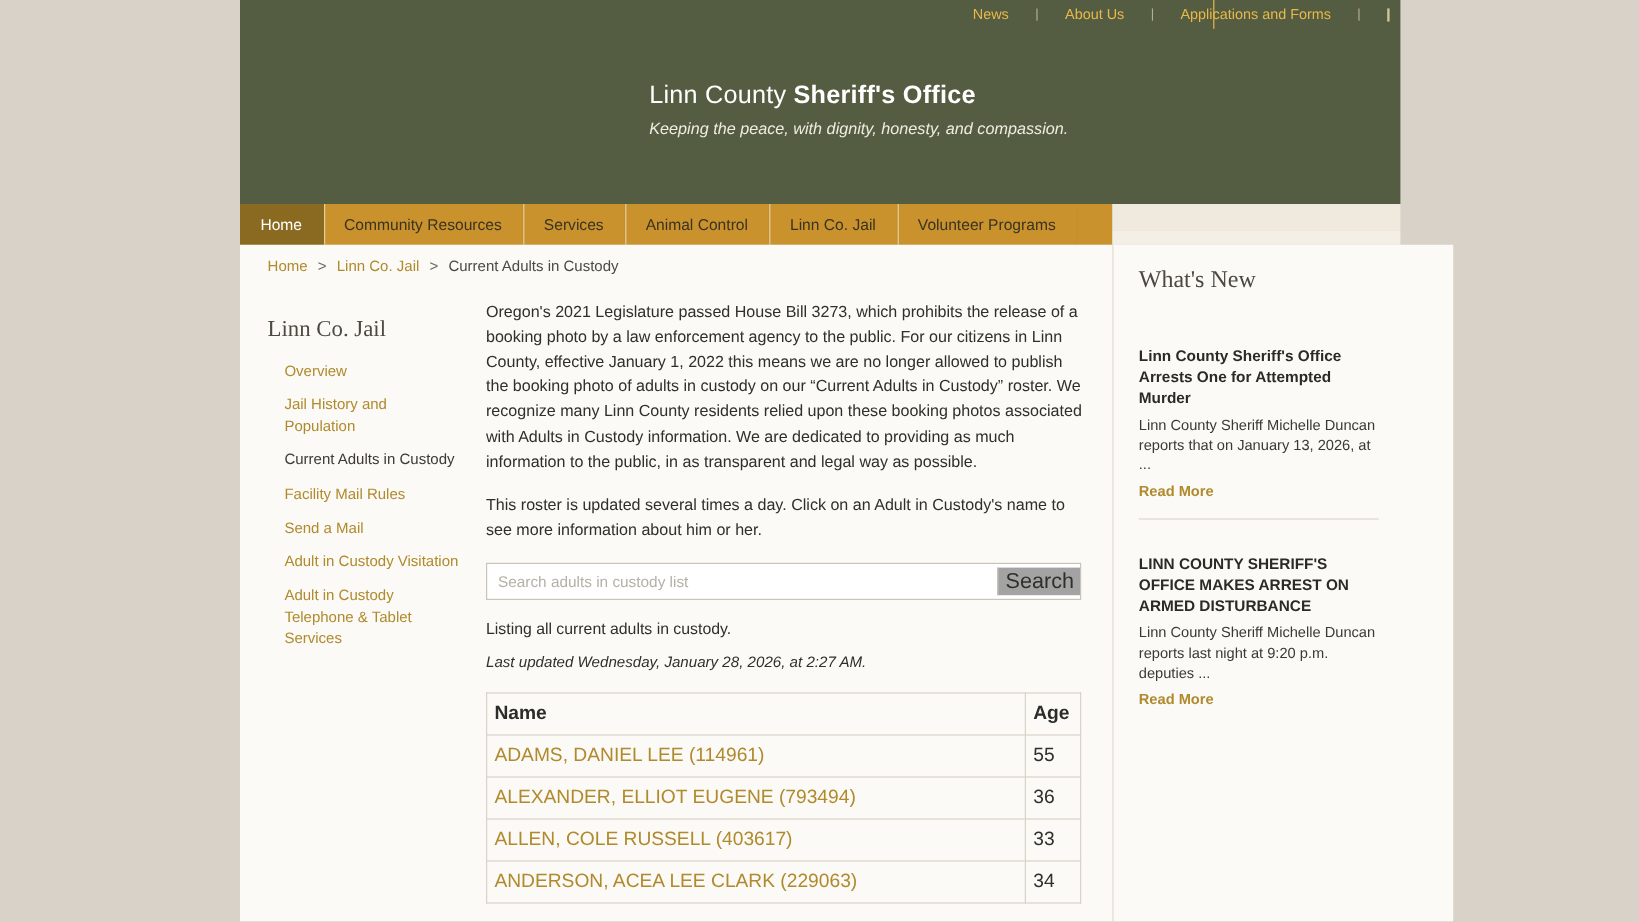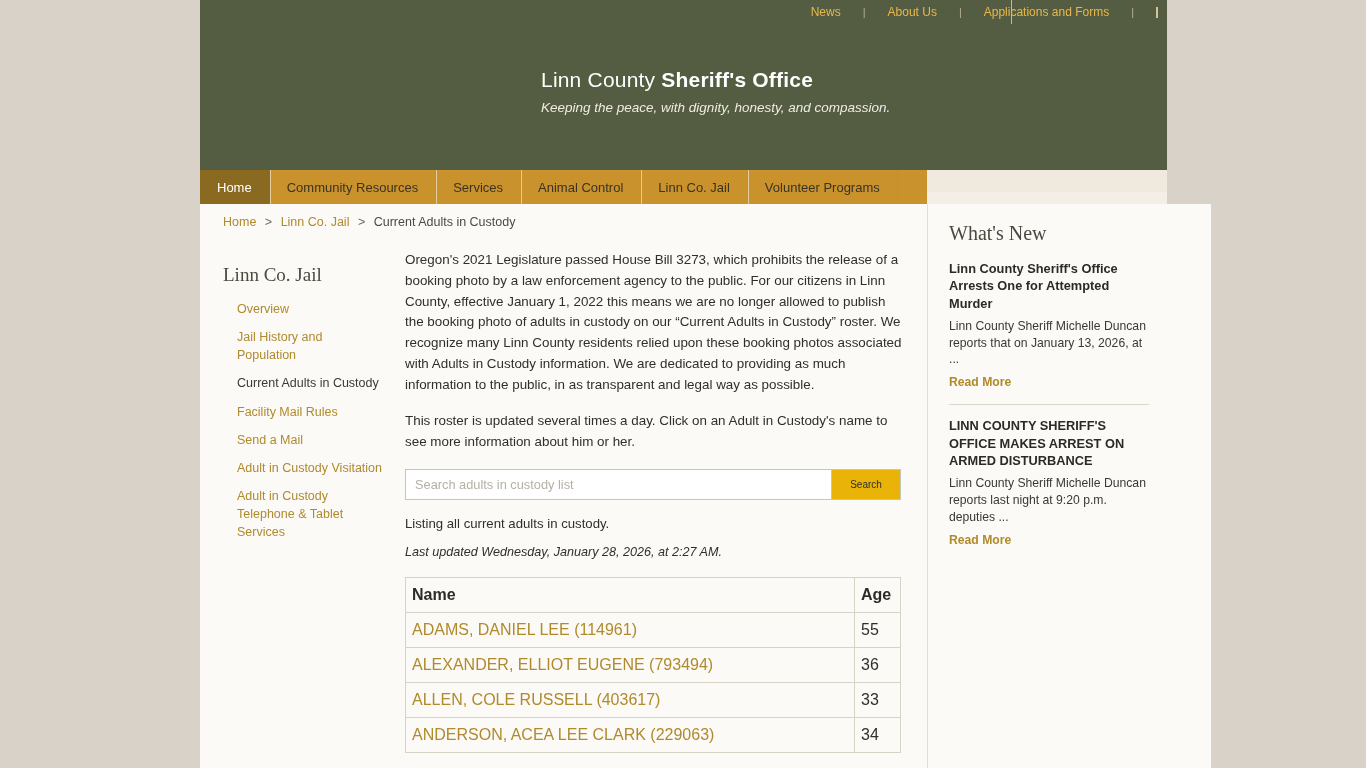--- a/index.html
+++ b/index.html
@@ -164,37 +164,38 @@
     line-height: 1.55;
     color: #2f2f2b;
   }
   .searchbar {
     display: flex;
     width: 496px;
     height: 31px;
     border: 1px solid #c9c4b8;
     background: #fff;
     margin-bottom: 16px;
+    align-items: center;
   }
   .searchbar input {
     flex: 1;
     border: none;
     outline: none;
     padding: 0 9px;
     font-size: 12.8px;
     color: #333;
     background: transparent;
   }
   .searchbar input::placeholder { color: #b6b1a6; }
   .searchbar button {
     width: 69px;
     border: none;
     border-left: 1px solid #c9c4b8;
-    background: #eab308;
-    font-size: 10px;
+    background: #a3a3a3;
+    font-size: 18px;
     color: #2f2f2b;
     cursor: pointer;
     font-family: "Liberation Sans", sans-serif;
   }
   .listing-note {
     font-size: 13.2px;
     color: #2f2f2b;
     margin: 0 0 14px 0;
   }
   .updated {
@@ -224,21 +225,21 @@
     font-family: "Liberation Serif", serif;
     font-size: 20px;
     font-weight: 400;
     color: #4c4a40;
   }
   .news-list {
     position: absolute;
     left: 21px; top: 56px;
     width: 200px;
   }
-  .news-item { padding-bottom: 14px; margin-bottom: 12px; border-bottom: 1px solid #ddd7ca; }
+  .news-item { padding-bottom: 14px; margin-bottom: 12px; border-bottom: 1px solid #ddd7ca; margin-top: 28px; }
   .news-item:last-child { border-bottom: none; }
   .news-title {
     font-size: 12.8px;
     font-weight: 700;
     color: #2b2b26;
     line-height: 1.35;
     margin-bottom: 6px;
     cursor: pointer;
   }
   .news-snippet {

